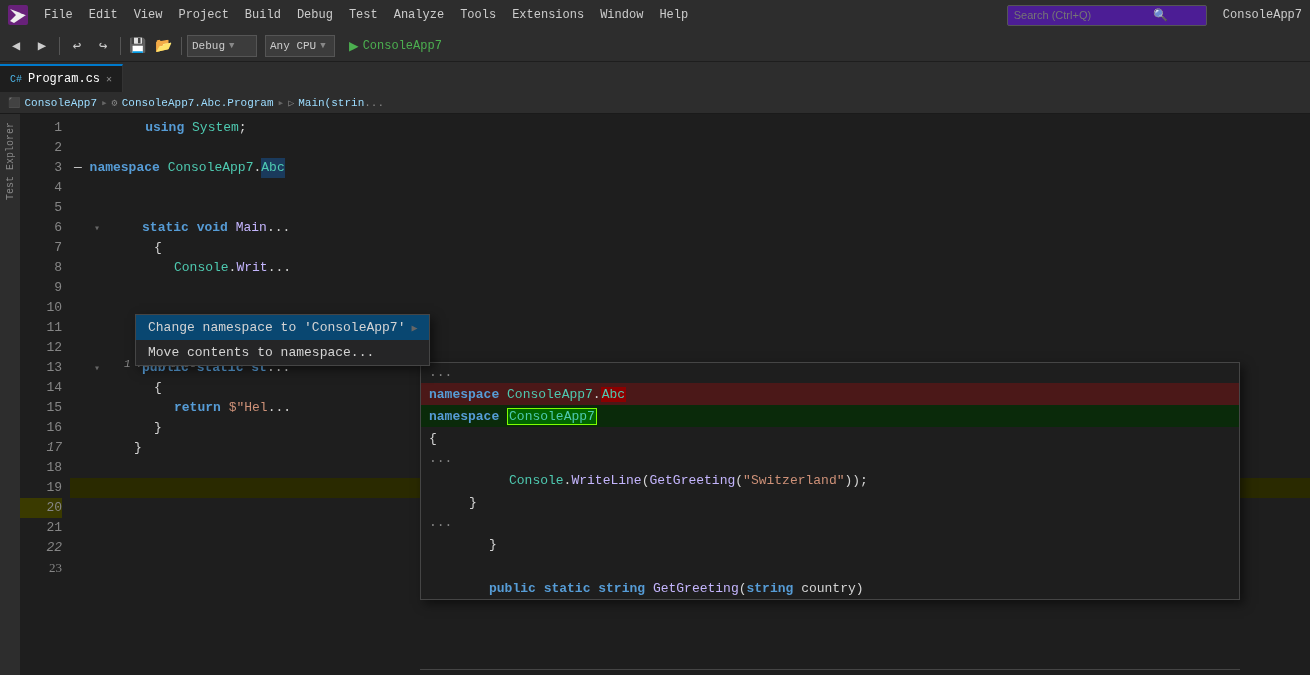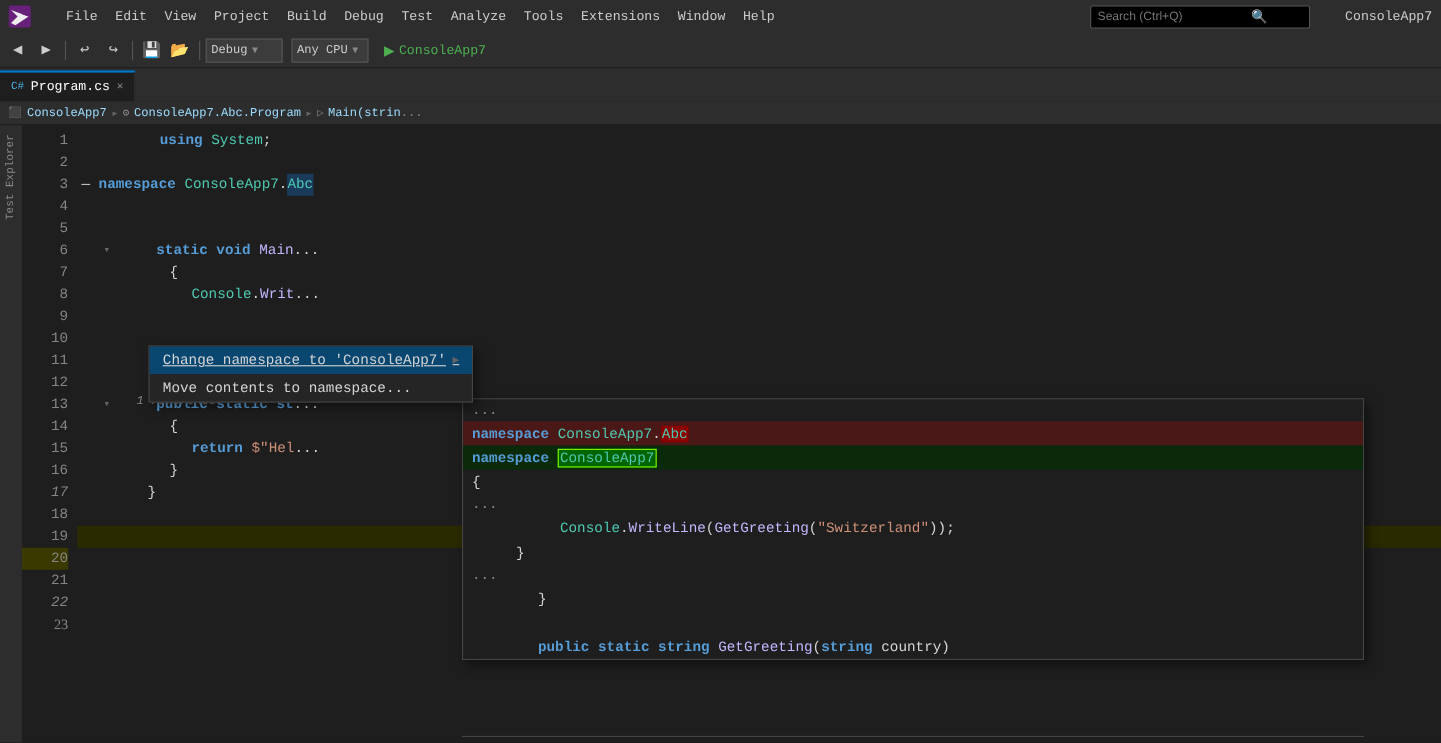--- a/index.html
+++ b/index.html
@@ -12,21 +12,21 @@
       color: #d4d4d4;
     }
 
     
     #title-bar {
       height: 30px;
       background: #2d2d2d;
       display: flex;
       align-items: center;
       padding: 0 8px;
-      gap: 24px;
+      gap: 8px;
     }
     #vs-logo {
       width: 20px;
       height: 20px;
       background: #68217a;
       border-radius: 2px;
       display: flex;
       align-items: center;
       justify-content: center;
       flex-shrink: 0;
@@ -39,21 +39,21 @@
       padding: 4px 8px;
       font-size: 12px;
       color: #cccccc;
       cursor: pointer;
       white-space: nowrap;
     }
     .search-box {
       margin-left: auto;
       display: flex;
       align-items: center;
-      background: #000000;
+      background: #4c1d95;
       border: 1px solid #555;
       border-radius: 2px;
       padding: 2px 6px;
       width: 200px;
     }
     .search-box input {
       background: transparent;
       border: none;
       color: #cccccc;
       font-size: 11px;
@@ -260,21 +260,21 @@
       color: #d4d4d4;
       display: flex;
       align-items: center;
       gap: 6px;
     }
     .popup-arrow {
       color: #666;
       font-size: 10px;
       margin-left: auto;
     }
-    .popup-item.highlighted { background: #094771; text-decoration: underline; }
+    .popup-item.highlighted { background: #094771; }
 
     
     #diff-panel {
       position: absolute;
       left: 400px;
       top: 248px;
       width: 820px;
       background: #1e1e1e;
       border: 1px solid #454545;
       z-index: 50;

